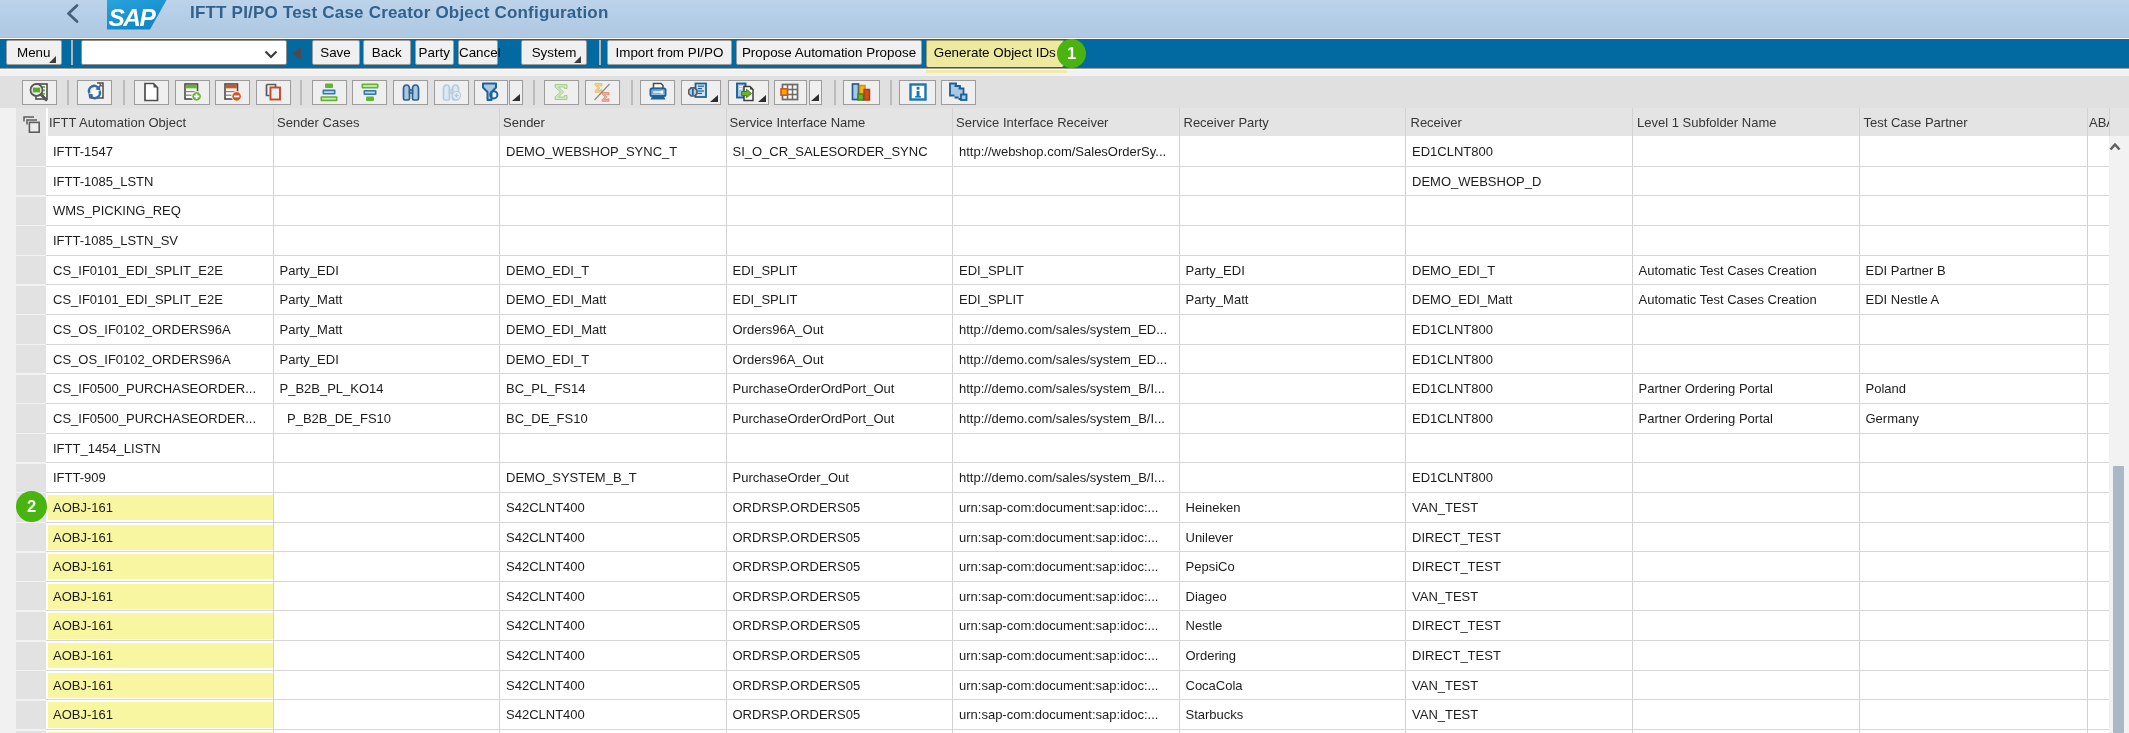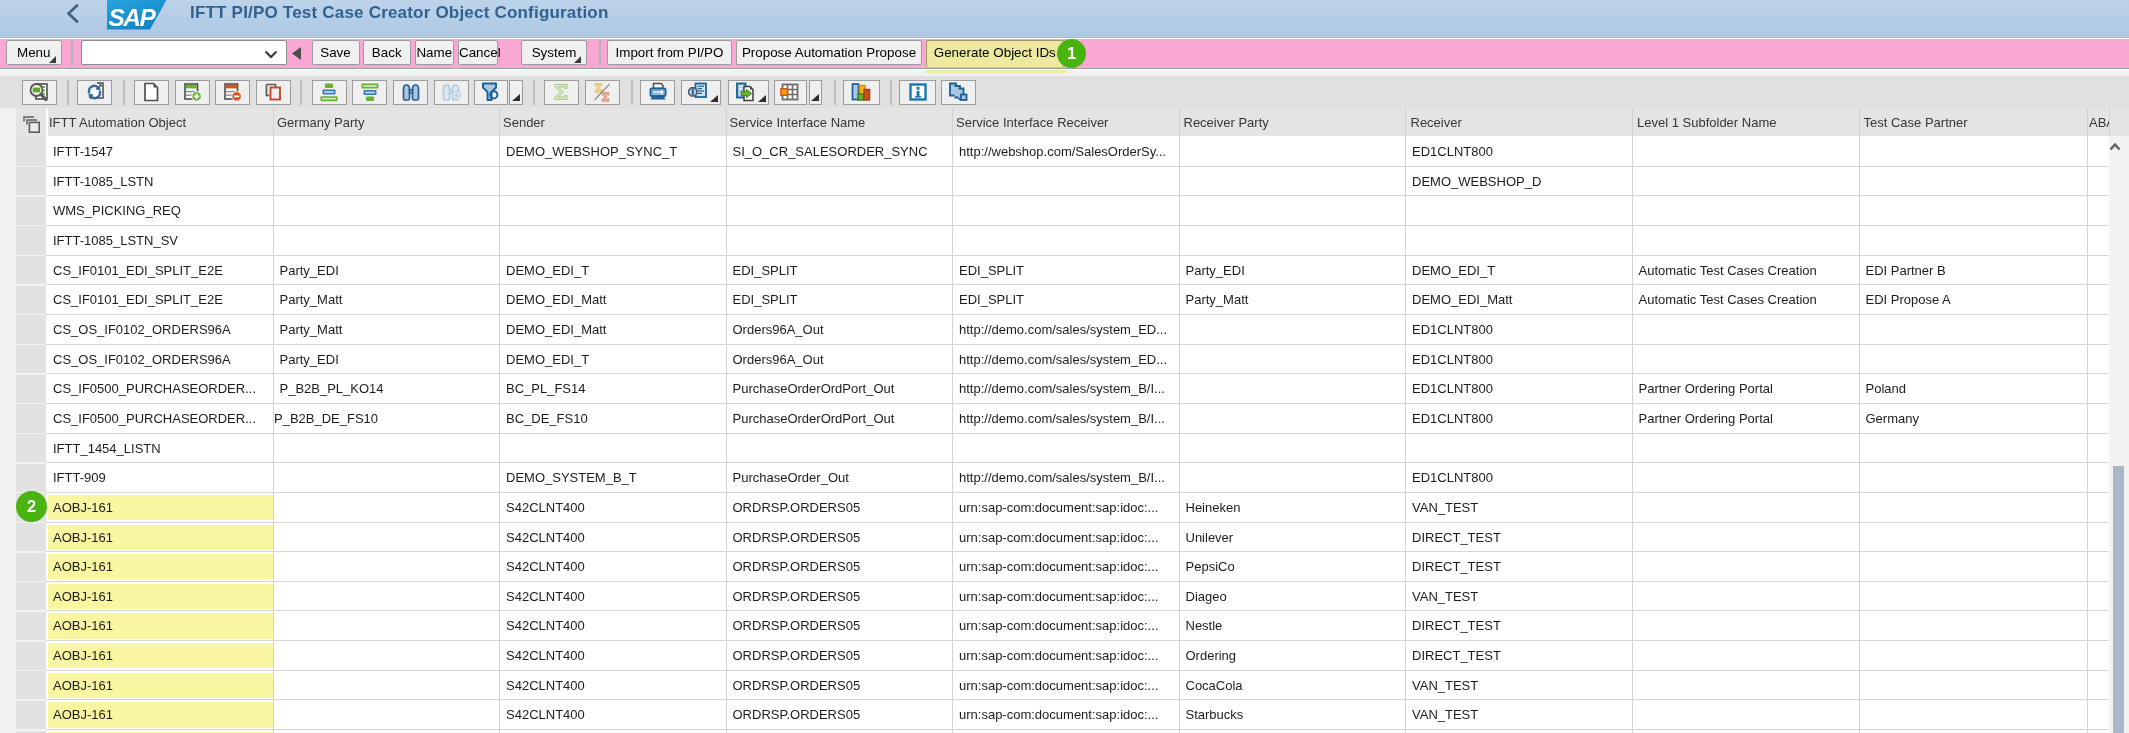--- a/index.html
+++ b/index.html
@@ -2,21 +2,21 @@
 <html><head><meta charset="utf-8"><style>
 *{margin:0;padding:0;box-sizing:border-box}
 html,body{width:2129px;height:733px;overflow:hidden}
 body{font-family:"Liberation Sans",sans-serif;background:#fff;position:relative}
 .abs{position:absolute}
 .txt{position:absolute;white-space:nowrap;font-size:13px;color:#1c1c1c}
 
 #hdr{left:0;top:0;width:2129px;height:37.5px;background:linear-gradient(180deg,#bcd3ea 0%,#b4cde6 55%,#b0c9e2 100%);border-bottom:1px solid #a3bdd6}
 #title{position:absolute;left:190px;top:3px;font-size:17px;font-weight:bold;color:#32618c;letter-spacing:.2px}
 
-#tb1{left:0;top:38.5px;width:2129px;height:30px;background:#f9a8d4;border-bottom:1px solid #9f9f9f}
+#tb1{left:0;top:38.5px;width:2129px;height:30px;background:#0369a1;border-bottom:1px solid #9f9f9f}
 .btn{position:absolute;top:1.5px;height:25px;background:#f0f0f0;border:1px solid #9c9c9c;border-radius:2px;
      font-size:13.4px;color:#000;text-align:center;line-height:23px}
 .sep1{position:absolute;top:1.5px;width:2px;height:25px;background:#b4b4b4}
 .menutri{position:absolute;width:0;height:0;border-left:7px solid transparent;border-bottom:7px solid #3c3c3c}
 
 #strip{left:0;top:69.5px;width:2129px;height:6px;background:#f2f2f2}
 
 #tb2{left:0;top:75.5px;width:2129px;height:32px;background:#e0e0e0}
 .ibtn{position:absolute;top:4.5px;height:24.5px;background:#efefef;border:1px solid #9c9c9c}
 .sep2{position:absolute;top:4.5px;width:2px;height:24.5px;background:#bcbcbc}
@@ -56,21 +56,21 @@
     <div class="sep1" style="left:70.5px"></div>
     <div class="abs" style="left:80.5px;top:1.5px;width:206.5px;height:25px;background:#fff;border:1px solid #8e8e8e;border-radius:2px"></div>
     <svg class="abs" style="left:264px;top:11px" width="14" height="9" viewBox="0 0 14 9">
       <path d="M1.5 1.5 L7 7 L12.5 1.5" fill="none" stroke="#3c3c3c" stroke-width="2.2"></path>
     </svg>
     <svg class="abs" style="left:291.5px;top:8px" width="9" height="13" viewBox="0 0 9 13">
       <polygon points="9,0 9,13 0,6.5" fill="#4c4c4c"></polygon>
     </svg>
     <div class="btn" style="left:311.5px;width:48px;">Save</div>
     <div class="btn" style="left:363px;width:47.5px;">Back</div>
-    <div class="btn" style="left:414.5px;width:39.5px;">Name</div>
+    <div class="btn" style="left:414.5px;width:39.5px;">Party</div>
     <div class="btn" style="left:458px;width:40px;">Cancel</div>
     <div class="btn" style="left:521px;width:66px;">System<span class="menutri" style="left:52px;top:15px"></span></div>
     <div class="sep1" style="left:599px"></div>
     <div class="btn" style="left:607px;width:125px;">Import from PI/PO</div>
     <div class="btn" style="left:736px;width:186px;">Propose Automation Propose</div>
     <div class="btn" style="left:925.5px;width:138.5px;background:#edeaa0;border-color:#9a9a64;height:27px;border-bottom:none;">Generate Object IDs</div>
   </div>
 <div class="abs" id="strip"></div>
 <div class="abs" style="left:925.5px;top:69.5px;width:141px;height:3.2px;background:#eeeca6"></div>
 <div class="abs" id="tb2">
@@ -273,21 +273,21 @@
 <div class="abs" id="gridband"></div>
 <div class="abs" id="lmargin"></div>
 <div class="abs" id="selcol"></div>
 <div class="abs" style="left:46px;top:107.5px;width:2px;height:625.5px;background:#fdfdfd"></div>
 <svg class="abs" style="left:23px;top:115.5px" width="17" height="17" viewBox="0 0 17 17">
 <path d="M1 5.5 V1 h10" fill="none" stroke="#5e5e5e" stroke-width="1.5"></path>
 <path d="M4 8.5 V4 h10" fill="none" stroke="#5e5e5e" stroke-width="1.5"></path>
 <rect x="6.4" y="6.4" width="9.8" height="9.8" fill="#ececec" stroke="#5e5e5e" stroke-width="1.6"></rect>
 </svg>
 <div class="hdrtxt" style="left:49px">IFTT Automation Object</div>
-<div class="hdrtxt" style="left:277px">Germany Party</div>
+<div class="hdrtxt" style="left:277px">Sender Cases</div>
 <div class="hdrtxt" style="left:503px">Sender</div>
 <div class="hdrtxt" style="left:729.5px">Service Interface Name</div>
 <div class="hdrtxt" style="left:956px">Service Interface Receiver</div>
 <div class="hdrtxt" style="left:1183.5px">Receiver Party</div>
 <div class="hdrtxt" style="left:1410.5px">Receiver</div>
 <div class="hdrtxt" style="left:1637px">Level 1 Subfolder Name</div>
 <div class="hdrtxt" style="left:1863.5px">Test Case Partner</div>
 <div class="hdrtxt" style="left:2089px;width:20px;overflow:hidden">ABAP Package</div>
 <div class="ycell" style="left:48px;top:494.8px;width:224.5px;height:25.4px"></div>
 <div class="ycell" style="left:48px;top:524.5px;width:224.5px;height:25.4px"></div>
@@ -367,21 +367,21 @@
 <div class="txt" style="left:1638.5px;top:262.6px">Automatic Test Cases Creation</div>
 <div class="txt" style="left:1865.5px;top:262.6px">EDI Partner B</div>
 <div class="txt" style="left:53px;top:292.2px">CS_IF0101_EDI_SPLIT_E2E</div>
 <div class="txt" style="left:279.5px;top:292.2px">Party_Matt</div>
 <div class="txt" style="left:506px;top:292.2px">DEMO_EDI_Matt</div>
 <div class="txt" style="left:732.5px;top:292.2px">EDI_SPLIT</div>
 <div class="txt" style="left:959px;top:292.2px">EDI_SPLIT</div>
 <div class="txt" style="left:1185.5px;top:292.2px">Party_Matt</div>
 <div class="txt" style="left:1412px;top:292.2px">DEMO_EDI_Matt</div>
 <div class="txt" style="left:1638.5px;top:292.2px">Automatic Test Cases Creation</div>
-<div class="txt" style="left:1865.5px;top:292.2px">EDI Propose A</div>
+<div class="txt" style="left:1865.5px;top:292.2px">EDI Nestle A</div>
 <div class="txt" style="left:53px;top:321.9px">CS_OS_IF0102_ORDERS96A</div>
 <div class="txt" style="left:279.5px;top:321.9px">Party_Matt</div>
 <div class="txt" style="left:506px;top:321.9px">DEMO_EDI_Matt</div>
 <div class="txt" style="left:732.5px;top:321.9px">Orders96A_Out</div>
 <div class="txt" style="left:959px;top:321.9px">http://demo.com/sales/system_ED...</div>
 <div class="txt" style="left:1412px;top:321.9px">ED1CLNT800</div>
 <div class="txt" style="left:53px;top:351.5px">CS_OS_IF0102_ORDERS96A</div>
 <div class="txt" style="left:279.5px;top:351.5px">Party_EDI</div>
 <div class="txt" style="left:506px;top:351.5px">DEMO_EDI_T</div>
 <div class="txt" style="left:732.5px;top:351.5px">Orders96A_Out</div>
@@ -389,21 +389,21 @@
 <div class="txt" style="left:1412px;top:351.5px">ED1CLNT800</div>
 <div class="txt" style="left:53px;top:381.2px">CS_IF0500_PURCHASEORDER...</div>
 <div class="txt" style="left:279.5px;top:381.2px">P_B2B_PL_KO14</div>
 <div class="txt" style="left:506px;top:381.2px">BC_PL_FS14</div>
 <div class="txt" style="left:732.5px;top:381.2px">PurchaseOrderOrdPort_Out</div>
 <div class="txt" style="left:959px;top:381.2px">http://demo.com/sales/system_B/I...</div>
 <div class="txt" style="left:1412px;top:381.2px">ED1CLNT800</div>
 <div class="txt" style="left:1638.5px;top:381.2px">Partner Ordering Portal</div>
 <div class="txt" style="left:1865.5px;top:381.2px">Poland</div>
 <div class="txt" style="left:53px;top:410.8px">CS_IF0500_PURCHASEORDER...</div>
-<div class="txt" style="left:274px;top:410.8px">P_B2B_DE_FS10</div>
+<div class="txt" style="left:287px;top:410.8px">P_B2B_DE_FS10</div>
 <div class="txt" style="left:506px;top:410.8px">BC_DE_FS10</div>
 <div class="txt" style="left:732.5px;top:410.8px">PurchaseOrderOrdPort_Out</div>
 <div class="txt" style="left:959px;top:410.8px">http://demo.com/sales/system_B/I...</div>
 <div class="txt" style="left:1412px;top:410.8px">ED1CLNT800</div>
 <div class="txt" style="left:1638.5px;top:410.8px">Partner Ordering Portal</div>
 <div class="txt" style="left:1865.5px;top:410.8px">Germany</div>
 <div class="txt" style="left:53px;top:440.5px">IFTT_1454_LISTN</div>
 <div class="txt" style="left:53px;top:470.1px">IFTT-909</div>
 <div class="txt" style="left:506px;top:470.1px">DEMO_SYSTEM_B_T</div>
 <div class="txt" style="left:732.5px;top:470.1px">PurchaseOrder_Out</div>

